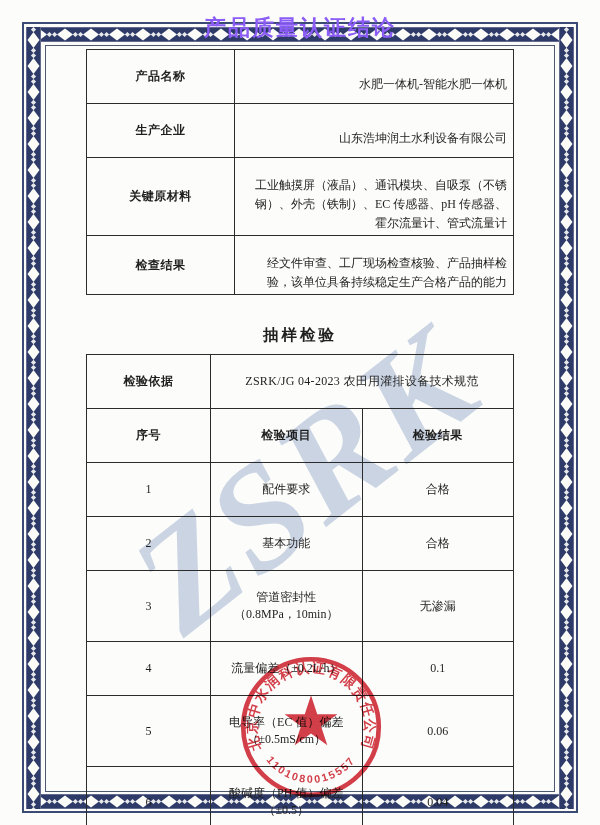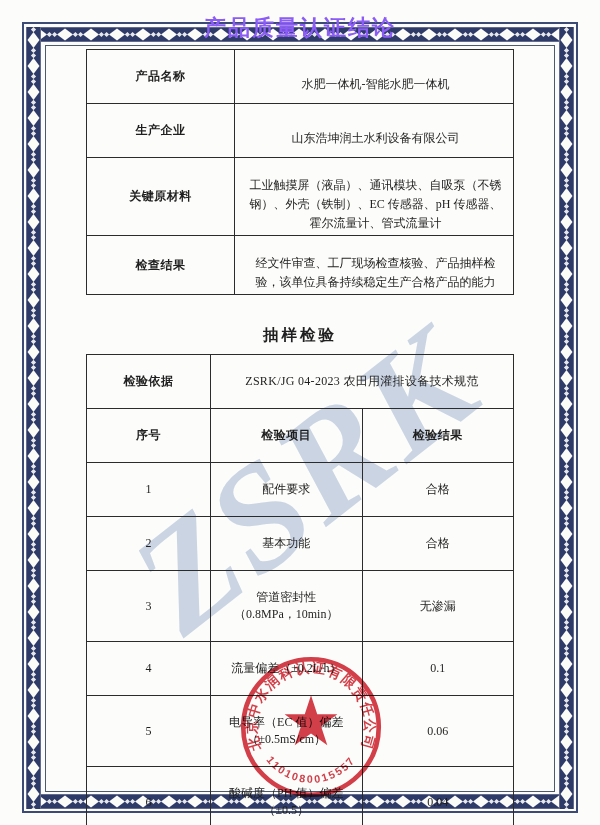--- a/index.html
+++ b/index.html
@@ -30,21 +30,21 @@
   .title{margin:13px 0 0;text-align:center;font-size:22px;font-weight:700;
          letter-spacing:2px;font-family:"Liberation Sans", sans-serif;color:#8b5cf6;}
   .section-title{margin:14px 0 0;text-align:center;font-size:15.5px;font-weight:600;
                  letter-spacing:3px;}
   table{border-collapse:collapse;width:428px;table-layout:fixed;}
   .t1{margin-top:6px;}
   .t2{margin-top:8px;}
   td,th{border:1.2px solid #2b2b2b;font-size:12px;font-weight:400;
         padding:18px;vertical-align:middle;background:transparent;}
   .t1 .lbl{width:111px;text-align:center;font-weight:700;letter-spacing:.5px;}
-  .t1 .val{text-align:center;padding:18px 6px 2px 9px;line-height:19px;}
+  .t1 .val{text-align:right;padding:18px 6px 2px 9px;line-height:19px;}
   .t1 tr{height:25px;}
   .t1 tr.tall45{height:45px;}
   .t1 tr.tall50{height:50px;}
   .t2 tr{height:34px;}
   .t2 .c1{width:87px;text-align:center;}
   .t2 .c2{width:235px;text-align:center;}
   .t2 .c3{width:106px;text-align:center;}
   .t2 .hdr{font-weight:700;letter-spacing:.5px;}
   .t2 .basis{text-align:center;letter-spacing:.3px;margin-left:21px;}
   .validity{font-size:12.5px;font-weight:700;letter-spacing:.2px;}

